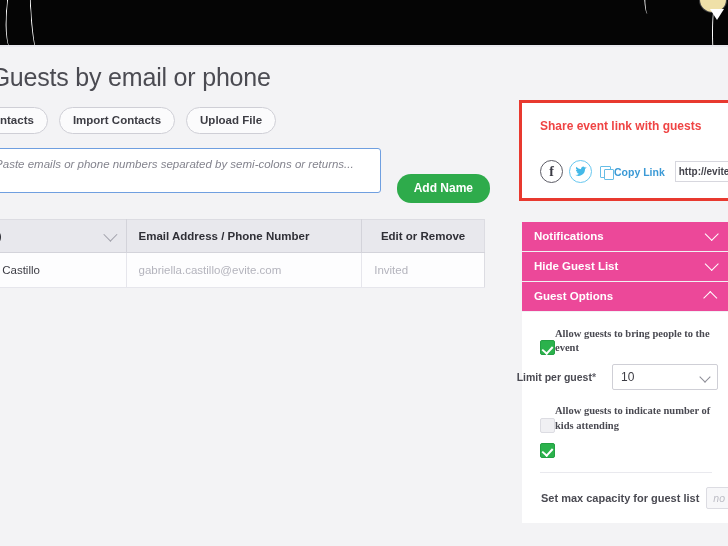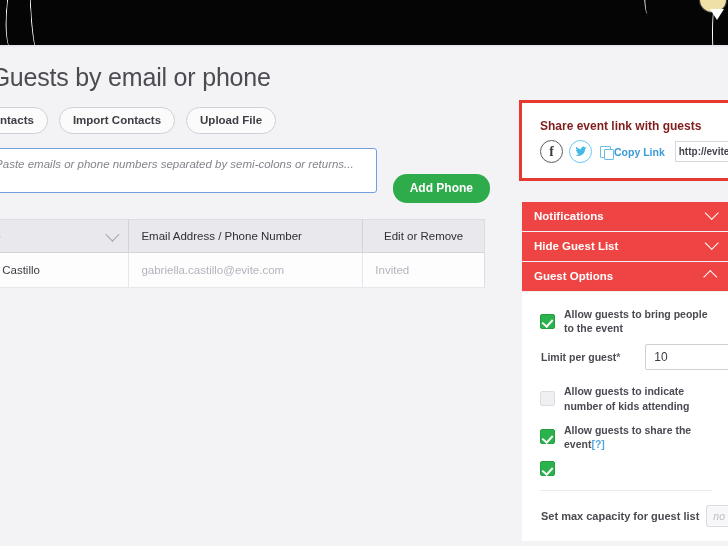--- a/index.html
+++ b/index.html
@@ -137,21 +137,21 @@
     width: 545px;
     border-collapse: collapse;
     background: #ffffff;
     border: 1px solid #dcdce2;
     font-size: 11.5px;
   }
   #guest-table thead th {
     background: #e8e8ed;
     color: #2f2f36;
     font-size: 11.5px;
-    font-weight: normal;
+    font-weight: bold;
     text-align: left;
     padding: 10px 12px 10px 12px;
     border-right: 1px solid #d3d3da;
     border-bottom: 1px solid #d3d3da;
     white-space: nowrap;
   }
   #guest-table thead th.col-name { width: 200px; }
   #guest-table thead th.col-email { width: 232px; }
   #guest-table thead th.col-action {
     width: 105px;
@@ -201,22 +201,22 @@
     width: 214px;
     margin-left: -3px;
   }
   #share-card {
     background: #ffffff;
     padding: 12px 0 11px 14px;
   }
   #share-title {
     font-size: 12px;
     font-weight: bold;
-    color: #7f1d1d;
-    margin-bottom: 7px;
+    color: #ef4444;
+    margin-bottom: 27px;
   }
   .share-row {
     display: flex;
     align-items: center;
     gap: 6px;
   }
   .social {
     width: 23px; height: 23px;
     border-radius: 50%;
     box-sizing: border-box;
@@ -264,26 +264,27 @@
     font-weight: bold;
     color: #44444c;
     padding: 4px 3px;
     width: 92px;
     box-sizing: border-box;
     outline: none;
   }
 
   
   .acc-header {
-    background: #ef4444;
+    background: #ec4899;
     color: #ffffff;
     font-size: 11.5px;
     font-weight: bold;
     padding: 8px 12px 9px 12px;
     display: flex;
+    align-items: center;
     justify-content: space-between;
     border-bottom: 1px solid #f1f1f4;
     cursor: pointer;
   }
   .acc-header .chev {
     width: 9px; height: 9px;
     border-right: 1.6px solid #ffffff;
     border-bottom: 1.6px solid #ffffff;
     transform: rotate(45deg) translate(-1px,-2px);
   }
@@ -291,23 +292,23 @@
     transform: rotate(225deg) translate(-1px,-2px);
   }
   #notifications-section { margin-top: 21px; }
 
   .acc-body {
     background: #ffffff;
     padding: 14px 10px 14px 18px;
   }
   .opt-row {
     display: flex;
-    align-items: center;
-    gap: 9px;
+    align-items: flex-end;
     margin-bottom: 9px;
+    font-family: Liberation Serif, serif;
   }
   .cb {
     width: 15px; height: 15px;
     box-sizing: border-box;
     flex: 0 0 auto;
     margin-top: 1px;
     cursor: pointer;
     position: relative;
   }
   .cb.on {
@@ -338,22 +339,23 @@
   }
   .help-q {
     color: #57a8dc;
     font-weight: bold;
     cursor: pointer;
   }
 
   .limit-row {
     display: flex;
     align-items: center;
-    gap: 25px;
+    gap: 16px;
     margin: 0 0 13px 1px;
+    justify-content: flex-end;
   }
   .limit-label {
     font-size: 10.5px;
     font-weight: bold;
     color: #4a4a52;
     white-space: nowrap;
   }
   .limit-label .req { color: #6a6a72; }
   #limit-select {
     -webkit-appearance: none;
@@ -430,21 +432,21 @@
   <h1 id="page-title">Add Guests by email or phone</h1>
 
   <div class="pill-row">
     <div class="pill">Evite Contacts</div>
     <div class="pill">Import Contacts</div>
     <div class="pill">Upload File</div>
   </div>
 
   <div class="entry-row">
     <textarea id="guest-textarea" placeholder="Enter or Paste emails or phone numbers separated by semi-colons or returns..." style=""></textarea>
-    <button id="add-guest-btn">Add Phone</button>
+    <button id="add-guest-btn">Add Name</button>
   </div>
 
   <table id="guest-table">
     <thead>
       <tr>
         <th class="col-name">
           <div class="th-inner">
             <span>Name (1)</span>
             <span class="sort-chevron"></span>
           </div>
@@ -518,26 +520,20 @@
           <select id="limit-select"><option value="1">1</option><option value="2">2</option><option value="3">3</option><option value="4">4</option><option value="5">5</option><option value="10" selected="">10</option><option value="15">15</option><option value="20">20</option></select>
           <span class="chev-dark"></span>
         </span>
       </div>
 
       <div class="opt-row">
         <div class="cb off"></div>
         <div class="opt-label">Allow guests to indicate number of kids attending</div>
       </div>
 
-      <div class="opt-row">
-        <div class="cb on"></div>
-        <div class="opt-label">
-          <span>Allow guests to share the event</span><span class="help-q">[?]</span>
-        </div>
-      </div>
 
       <div class="opt-row">
         <div class="cb on"></div>
       </div>
 
       <div class="divider"></div>
 
       <div class="capacity-row">
         <div class="capacity-label">Set max capacity for guest list</div>
         <input id="capacity-input" type="text" placeholder="no limit" style="">

